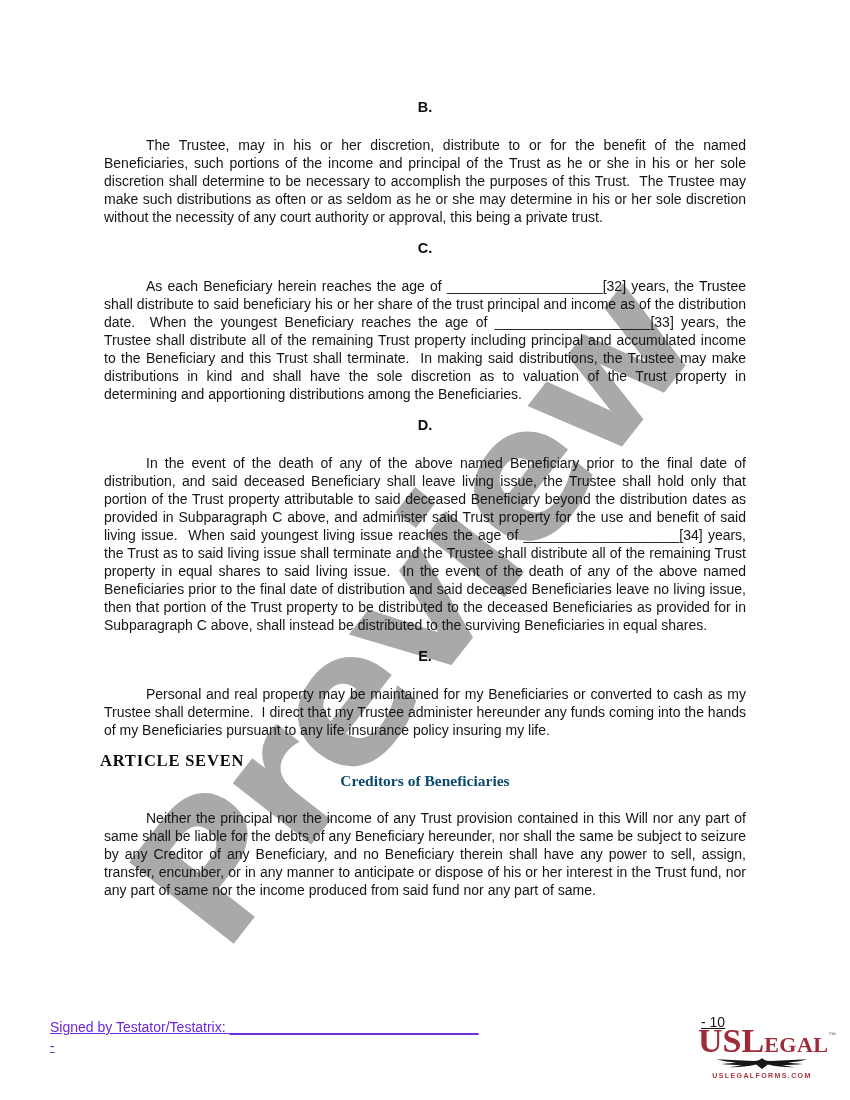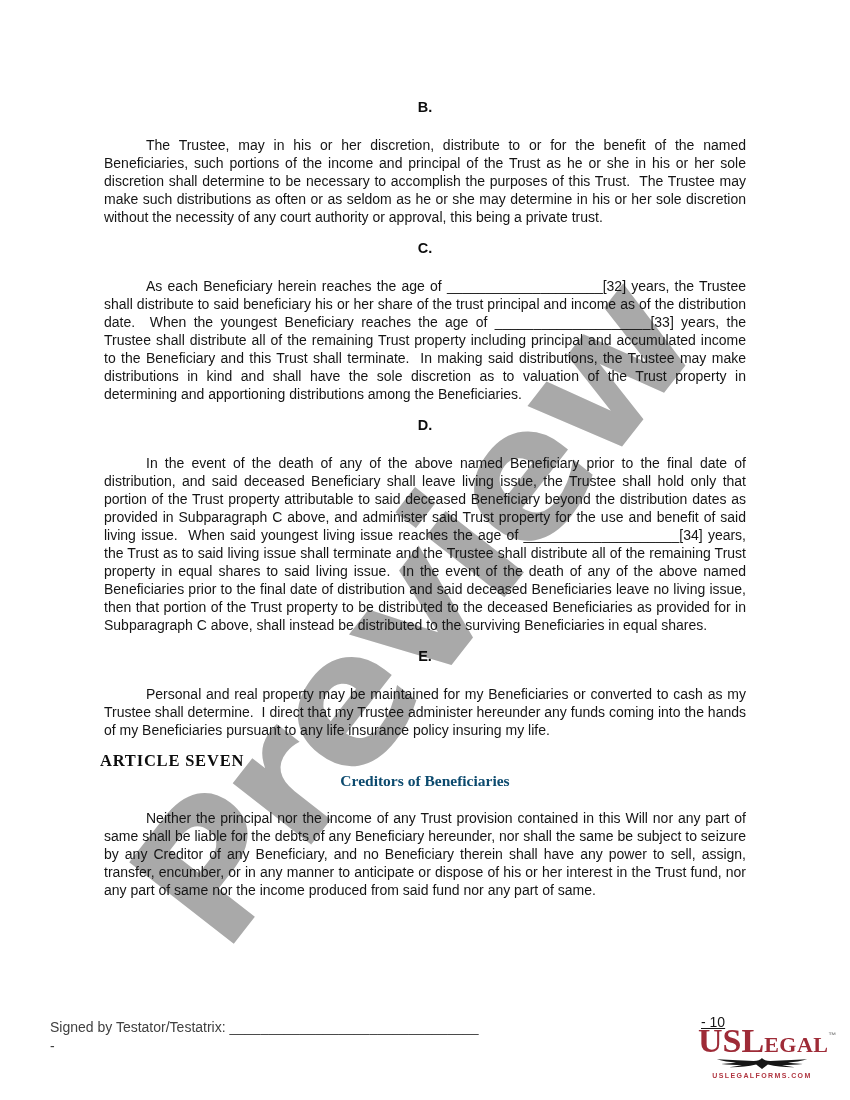--- a/index.html
+++ b/index.html
@@ -69,21 +69,22 @@
     margin-bottom: 18px;
     color: #0c4a6e;
   }
   .footer-left {
     position: absolute;
     left: 50px;
     top: 1018px;
     font-size: 14px;
     line-height: 19px;
     z-index: 1;
-    color: #404040;
+    color: #6d28d9;
+    text-decoration: underline;
   }
   .page-num {
     position: absolute;
     left: 701px;
     top: 1014px;
     font-size: 14px;
     z-index: 2;
     color: #151515;
     text-decoration: underline;
   }

